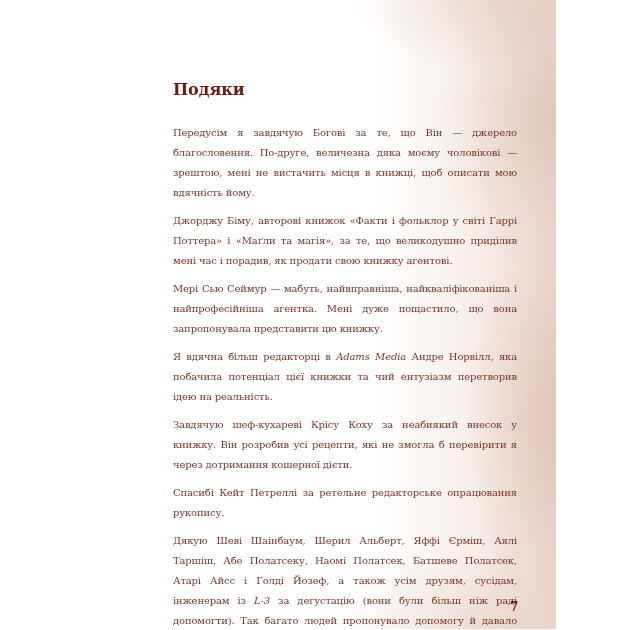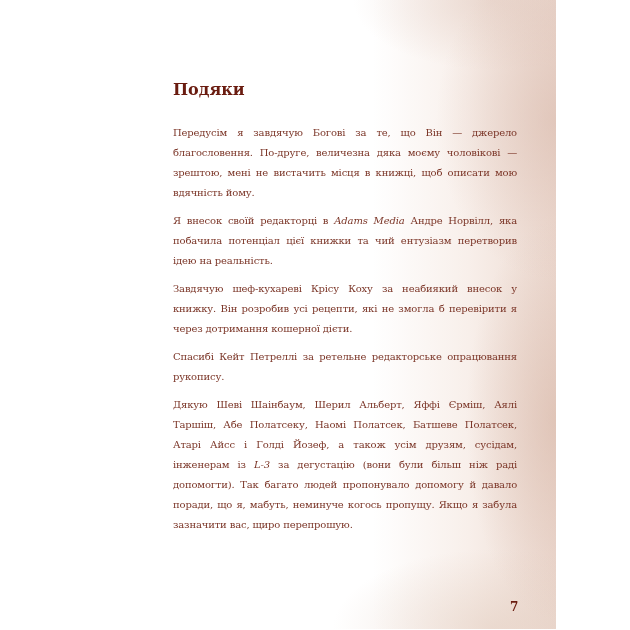--- a/index.html
+++ b/index.html
@@ -64,20 +64,22 @@
     }
   </style>
 </head>
 <body>
 
 <div class="page">
   <div class="content">
     <h1 class="title">Подяки</h1>
 
     <p class="para">Передусім я завдячую Богові за те, що Він — джерело благословення. По-друге, величезна дяка моєму чоловікові — зрештою, мені не вистачить місця в книжці, щоб описати мою вдячність йому.</p>
-    <p class="para"><span>Я внесок своїй редакторці в </span><em>Adams Media</em><span> Андре Норвілл, яка побачила потенціал цієї книжки та чий ентузіазм перетворив ідею на реальність.</span></p>
+    <p class="para">Джорджу Біму, авторові книжок «Факти і фольклор у світі Гаррі Поттера» і «Маґли та магія», за те, що великодушно приділив мені час і порадив, як продати свою книжку агентові.</p>
+    <p class="para">Мері Сью Сеймур — мабуть, найвправніша, найкваліфікованіша і найпрофесійніша агентка. Мені дуже пощастило, що вона запропонувала представити цю книжку.</p>
+    <p class="para"><span>Я вдячна більш редакторці в </span><em>Adams Media</em><span> Андре Норвілл, яка побачила потенціал цієї книжки та чий ентузіазм перетворив ідею на реальність.</span></p>
     <p class="para">Завдячую шеф-кухареві Крісу Коху за неабиякий внесок у книжку. Він розробив усі рецепти, які не змогла б перевірити я через дотримання кошерної дієти.</p>
     <p class="para">Спасибі Кейт Петреллі за ретельне редакторське опрацювання рукопису.</p>
     <p class="para"><span>Дякую Шеві Шаінбаум, Шерил Альберт, Яффі Єрміш, Аялі Таршіш, Абе Полатсеку, Наомі Полатсек, Батшеве Полатсек, Атарі Айсс і Голді Йозеф, а також усім друзям, сусідам, інженерам із </span><em>L-3</em><span> за дегустацію (вони були більш ніж раді допомогти). Так багато людей пропонувало допомогу й давало поради, що я, мабуть, неминуче когось пропущу. Якщо я забула зазначити вас, щиро перепрошую.</span></p>
 
   </div>
   <div class="page-number">7</div>
 </div>
 
 </body></html>

